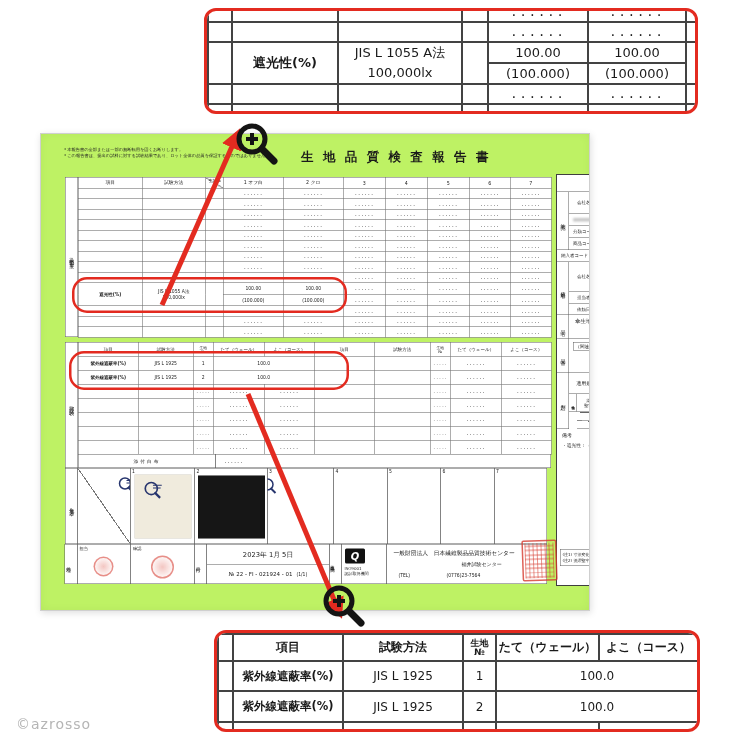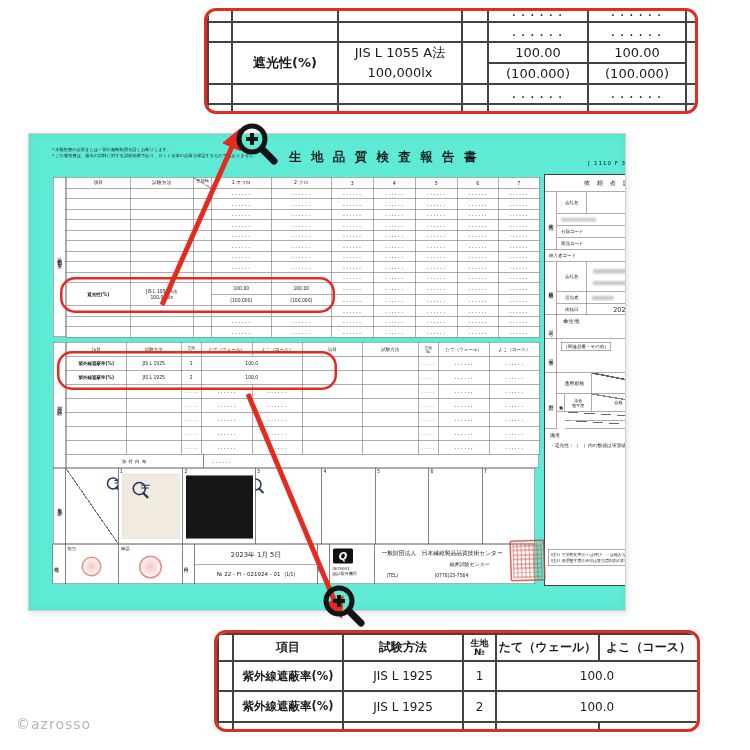--- a/index.html
+++ b/index.html
@@ -23,21 +23,21 @@
 #botcallout tr.hr{height:27px}#botcallout tr.d1{height:30px}#botcallout tr.d2{height:31px}#botcallout tr.pr{height:14px}
 #botcallout th{font-weight:bold;font-size:12px}
 #botcallout .no2l{font-size:9px;line-height:9px}
 #botcallout .itemcell{font-weight:600;font-size:11.5px}
 
 
 .mag{position:absolute;width:48px;height:48px}
 #overlay{position:absolute;left:0;top:0;width:750px;height:750px;pointer-events:none;z-index:50}
 
 
-#doc{position:absolute;left:28px;top:133px;width:598px;height:478px;background:#5eead4;border:1px solid #cfcfcf;box-shadow:1px 2px 7px rgba(0,0,0,.13), inset 0 0 8px rgba(0,0,0,.05);overflow:hidden}
+#doc{position:absolute;left:40px;top:133px;width:550px;height:478px;background:#bef264;border:1px solid #cfcfcf;box-shadow:1px 2px 7px rgba(0,0,0,.13), inset 0 0 8px rgba(0,0,0,.05);overflow:hidden}
 #din{position:absolute;left:0;top:0;width:1340px;height:956px;transform:scale(.5);transform-origin:0 0}
 .note{font-size:8.5px;line-height:11px;color:#222}
 #doctitle{font-size:25px;font-weight:bold;letter-spacing:5px;text-align:center}
 #formcode{font-size:11px;letter-spacing:2px}
 .vlab{writing-mode:vertical-rl;display:flex;align-items:center;justify-content:center;letter-spacing:3px;border:1px solid #5a5a5a;background:#fff;position:absolute;font-size:10px}
 .d{font-family:"DejaVu Sans Mono",monospace;font-size:9px;letter-spacing:1px;color:#232323}
 .d5{font-family:"DejaVu Sans Mono",monospace;font-size:8px;letter-spacing:1px;color:#232323}
 #t1{position:absolute;left:74px;top:86px;width:946px;font-size:9px;background:#fff}
 #t1 tr.hr{height:22px}#t1 tr.fr{height:21px}#t1 tr.shr{height:23px}
 #t1 th{font-size:9.5px}

